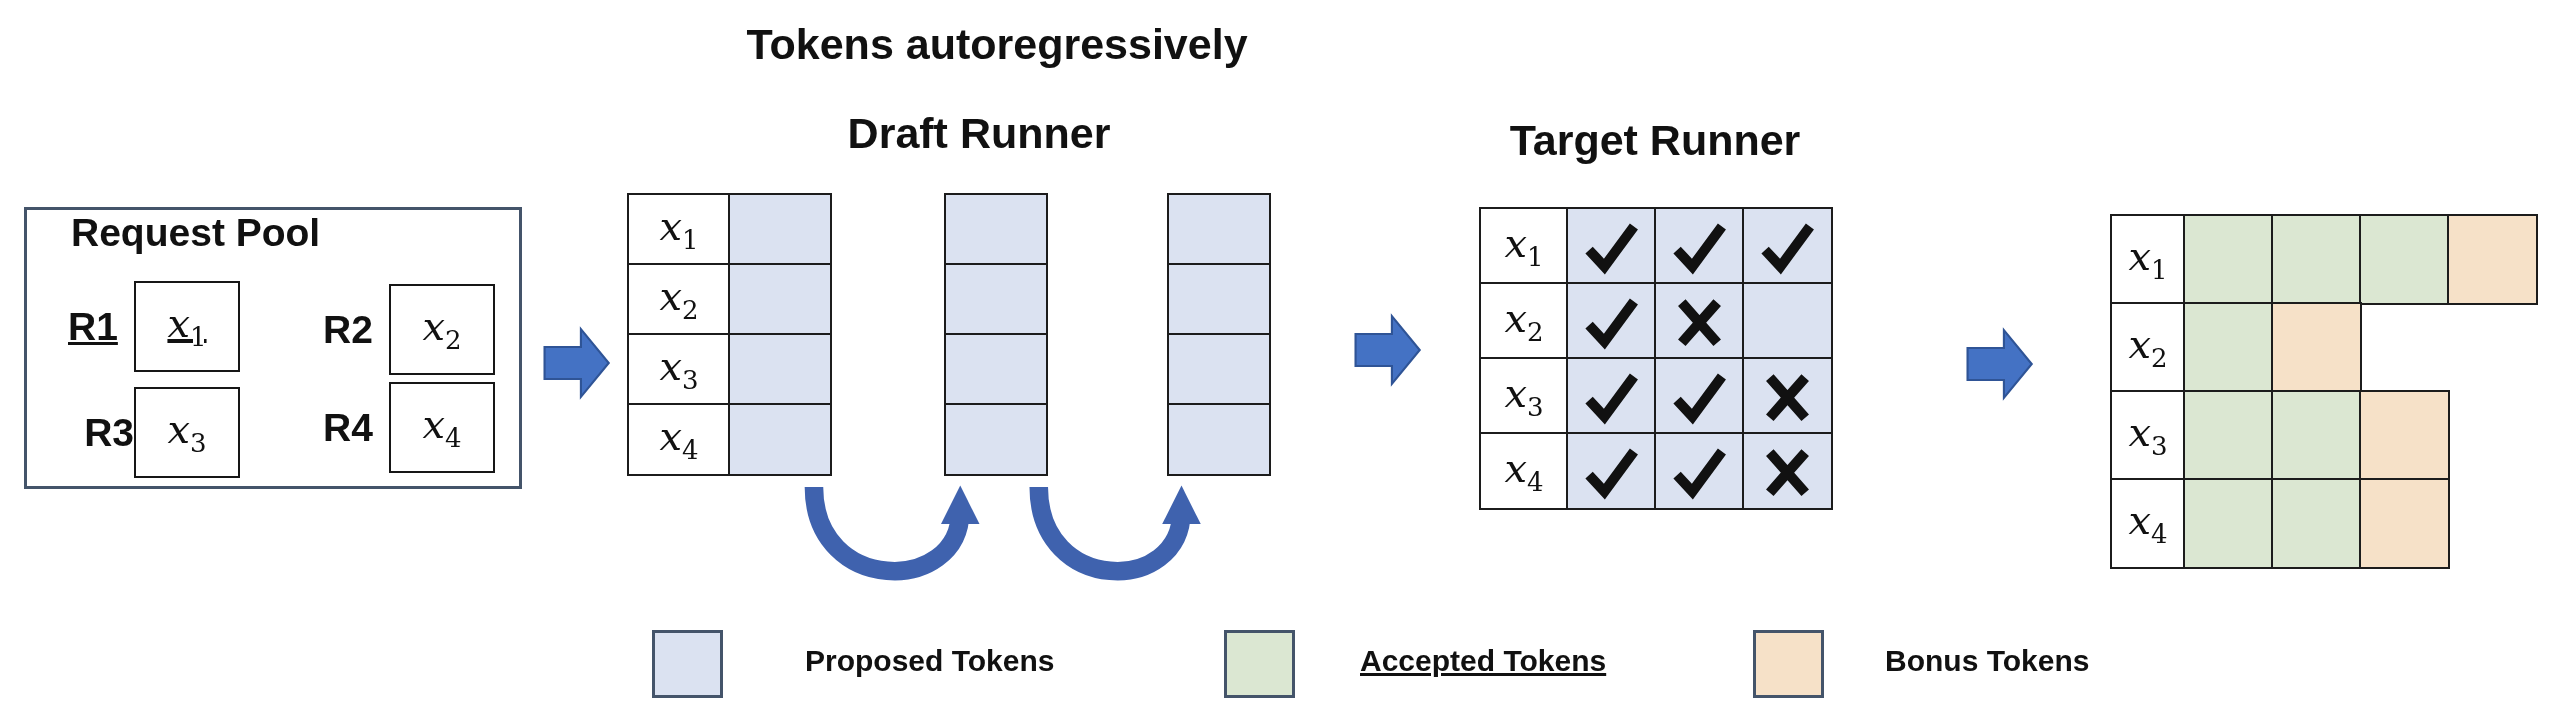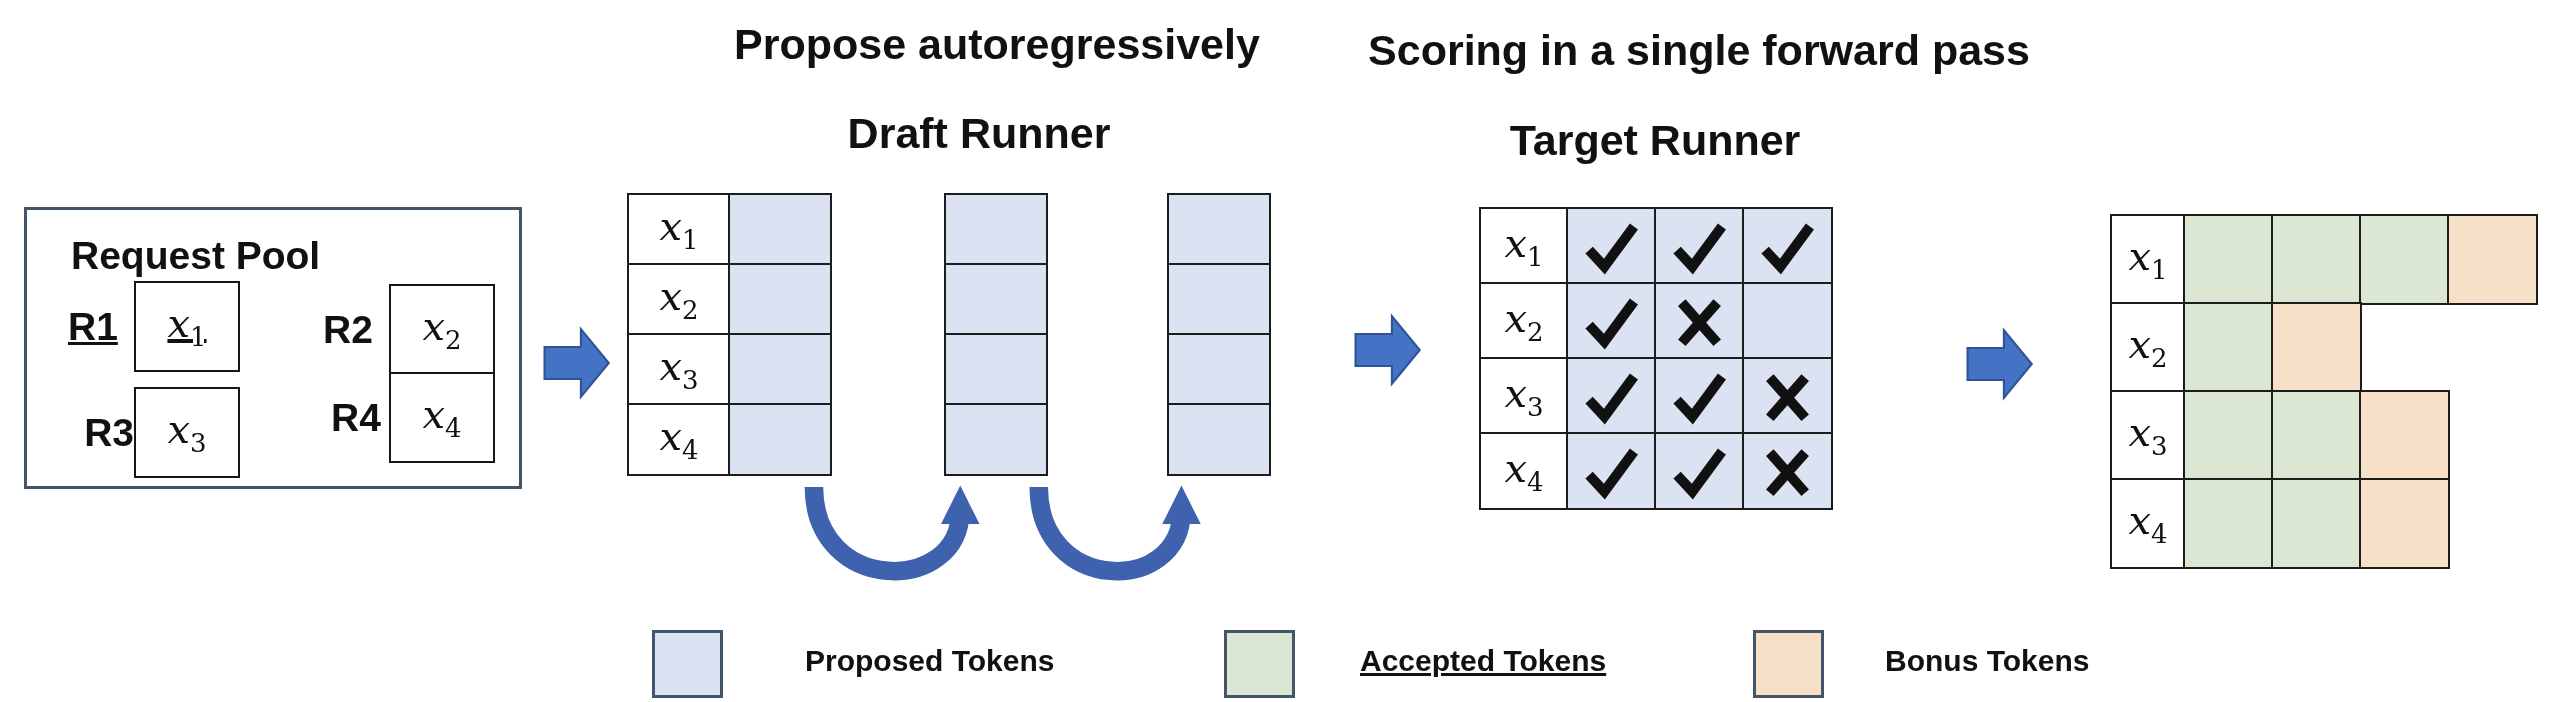--- a/index.html
+++ b/index.html
@@ -14,27 +14,27 @@
          white-space:nowrap;color:var(--ink);}
   .t-draft{left:997px;top:20px;}
   .t-draft-sub{left:968px;top:109px;margin-left:11px;}
   .t-target{left:1699px;top:26px;}
   .t-target-sub{left:1655px;top:116px;}
   .t-accept{left:2305px;top:40px;}
 
   
   .pool{position:absolute;left:24px;top:207px;width:498px;height:282px;
         border:3.6px solid var(--box-border);background:#fff;box-sizing:border-box;}
-  .pool-title{position:absolute;left:44px;top:24px;font-size:39px;font-weight:600;}
+  .pool-title{position:absolute;left:44px;top:1px;font-size:39px;font-weight:600;}
   .rp-item{position:absolute;display:flex;align-items:center;}
   .rp-item .rp-label{font-size:39px;font-weight:600;width:66px;}
   .rp-item .rp-box{width:106px;height:91px;border:2.9px solid #161616;background:#fff;
                    display:flex;align-items:center;justify-content:center;box-sizing:border-box;}
   .rp-1{left:41px;top:71px;text-decoration:underline;} .rp-2{left:296px;top:74px;}
-  .rp-3{left:41px;top:177px;text-align:right;} .rp-4{left:296px;top:162px;text-align:center;}
+  .rp-3{left:41px;top:177px;text-align:right;} .rp-4{left:296px;top:172px;}
 
   
   .tok{font-family:"DejaVu Serif", serif;font-style:italic;font-size:40px;line-height:1;}
   .tok sub{font-size:26px;font-style:normal;font-family:"DejaVu Serif", serif;}
 
   
   .gridbox{position:absolute;}
   .grow{display:flex;}
   .grow + .grow{margin-top:-2.9px;}
   .gcell{box-sizing:border-box;border:2.9px solid var(--grid-border);background:#fff;
@@ -74,23 +74,22 @@
   #lg-s2{left:1224px;top:630px;} #lg-t2{left:1360px;text-decoration:underline;}
   #lg-s3{left:1753px;top:630px;} #lg-t3{left:1885px;}
 
   .mark-svg{width:59px;height:59px;}
 </style>
 </head>
 <body>
 
 <div class="canvas">
 
-  <div class="title t-draft">Propose autoregressively</div>
+  <div class="title t-draft">Tokens autoregressively</div>
   <div class="title t-draft-sub">Draft Runner</div>
-  <div class="title t-target">Scoring in a single forward pass</div>
   <div class="title t-target-sub">Target Runner</div>
 
   <div class="pool">
     <div class="pool-title">Request Pool</div>
     <div class="rp-item rp-1">
       <span class="rp-label">R1</span>
       <span class="rp-box">
           <span class="tok">x<sub>1</sub></span>
         </span>
     </div>

